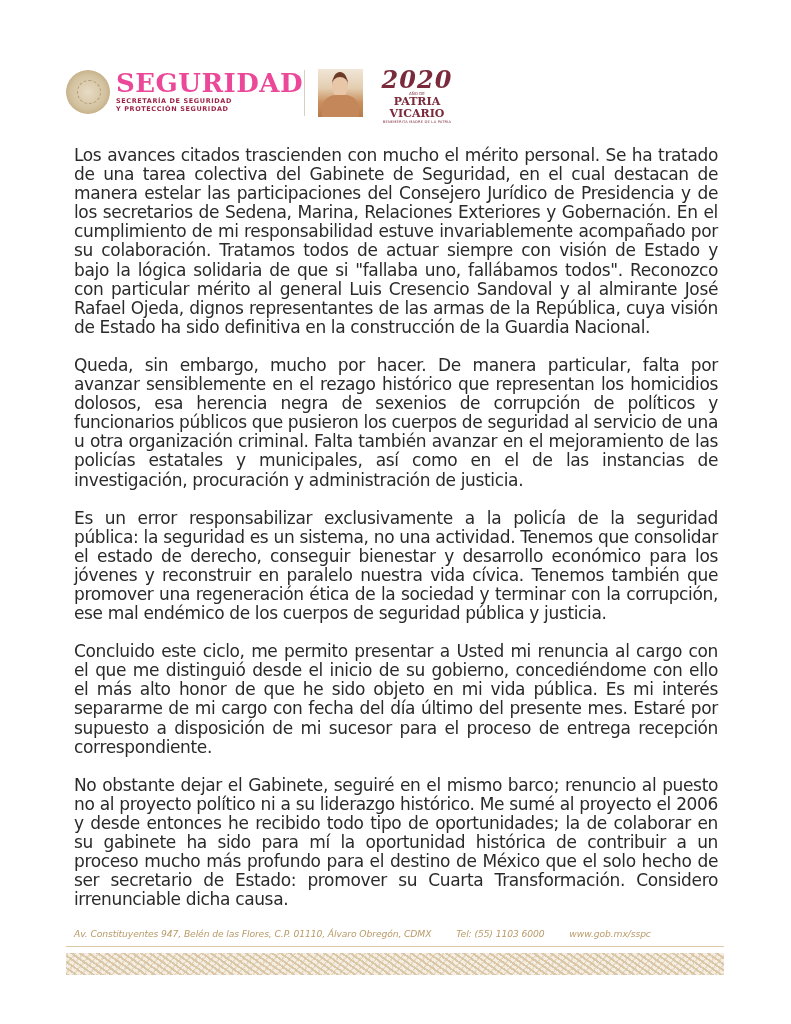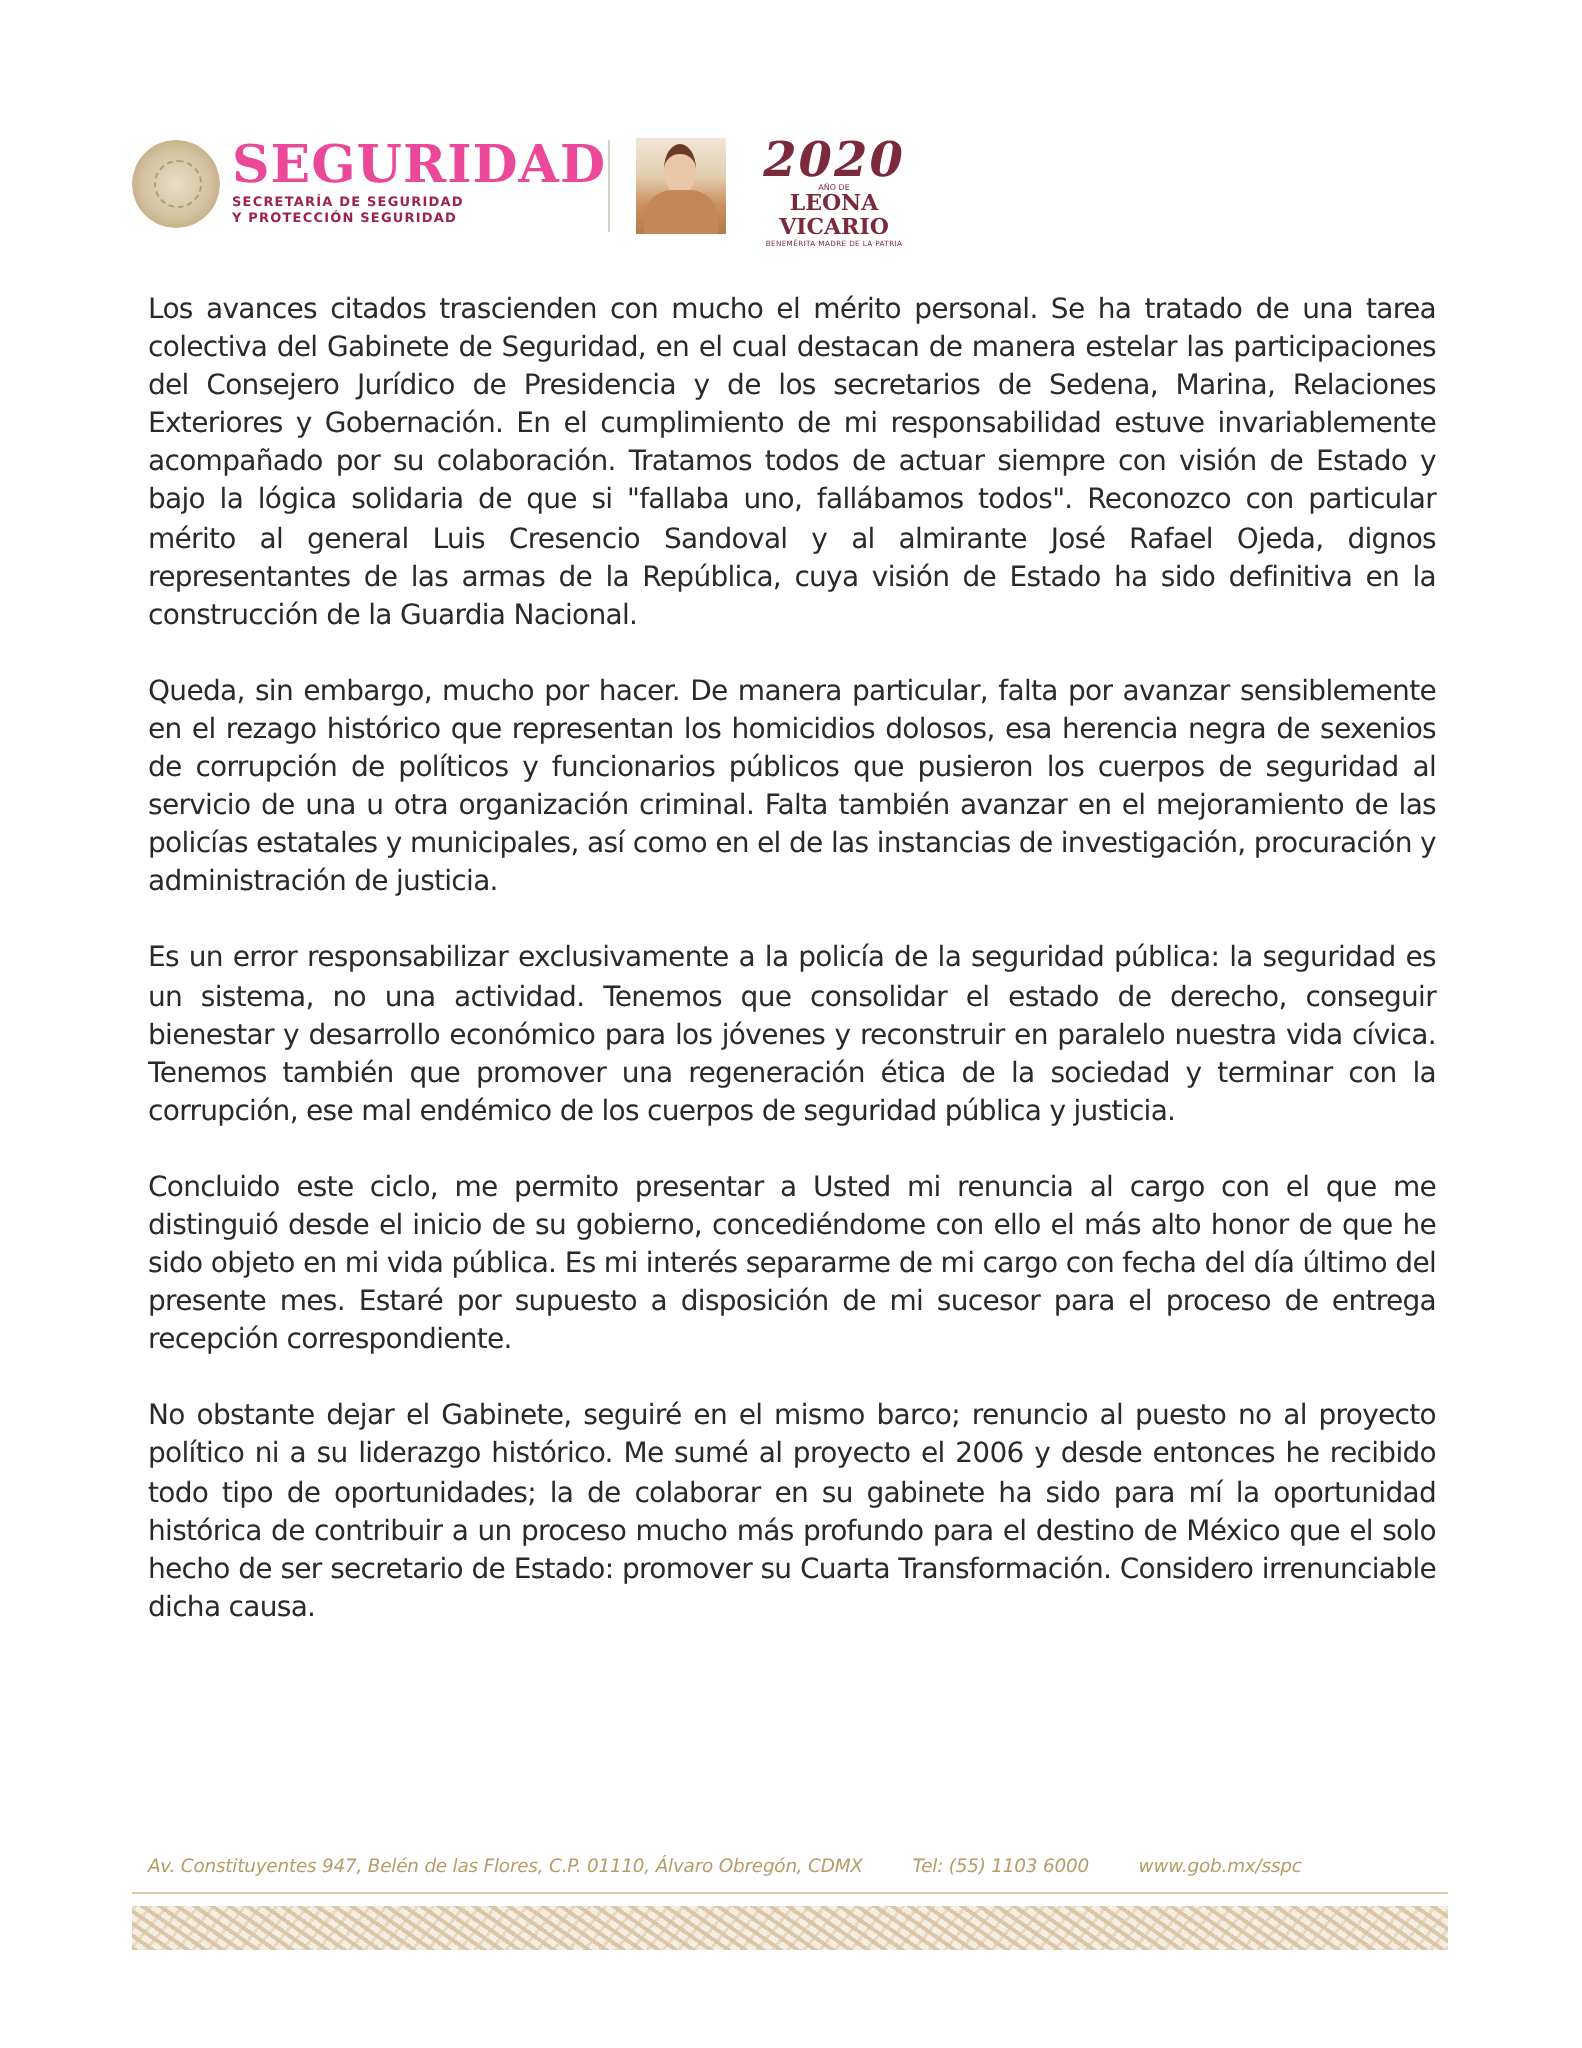--- a/index.html
+++ b/index.html
@@ -13,21 +13,21 @@
     .brand-sub { font-family: "DejaVu Sans", sans-serif; font-size: 6.5px; color: #9d2449; letter-spacing: 0.6px; line-height: 8px; font-weight: bold; }
     .divider-v { position: absolute; left: 238px; top: 4px; width: 1px; height: 46px; background: #d8d0c4; }
     .portrait { position: absolute; left: 252px; top: 3px; width: 45px; height: 48px; background: linear-gradient(180deg, #f1e6d8 0%, #e3cdb0 40%, #c98f5e 70%, #b57b4b 100%); }
     .portrait-head { position: absolute; left: 14px; top: 3px; width: 16px; height: 20px; border-radius: 50% 50% 45% 45%; background: #e8c7a8; border-top: 5px solid #6b3b26; }
     .portrait-body { position: absolute; left: 4px; top: 26px; width: 37px; height: 22px; border-radius: 14px 14px 0 0; background: #c3875a; }
     .year-block { position: absolute; left: 302px; top: 3px; text-align: center; }
     .year { font-family: "DejaVu Serif", serif; font-weight: bold; font-size: 24px; color: #7a2a3a; line-height: 22px; letter-spacing: 1px; font-style: italic; }
     .year-small { font-size: 4px; color: #7a2a3a; line-height: 5px; }
     .leona { font-family: "DejaVu Serif", serif; font-weight: bold; font-size: 11px; color: #7a2a3a; line-height: 12px; }
     .leona-sub { font-size: 3.6px; color: #7a2a3a; line-height: 5px; letter-spacing: 0.2px; }
-    .body-text { position: absolute; left: 74px; top: 146px; width: 644px; font-family: "DejaVu Sans", sans-serif; font-size: 14px; line-height: 19.1px; color: #2a2a2a; }
+    .body-text { position: absolute; left: 74px; top: 146px; width: 644px; font-family: "DejaVu Sans", sans-serif; font-size: 17px; line-height: 19.1px; color: #2a2a2a; }
     .body-text p { margin: 0 0 19px 0; text-align: justify; letter-spacing: -0.35px; }
     .footer-address { position: absolute; left: 74px; top: 928px; font-family: "DejaVu Sans", sans-serif; font-size: 9.2px; color: #b89b68; letter-spacing: -0.1px; white-space: nowrap; }
     .footer-address span { margin-right: 22px; font-style: italic; }
     .footer-rule { position: absolute; left: 66px; top: 946px; width: 658px; height: 1px; background: #ddc9a6; }
     .footer-band { position: absolute; left: 66px; top: 953px; width: 658px; height: 22px;
       background:
         repeating-linear-gradient(35deg, rgba(210,186,146,0.9) 0 2px, transparent 2px 5px),
         repeating-linear-gradient(-50deg, rgba(215,194,158,0.6) 0 1.5px, transparent 1.5px 6px),
         #f3ebdd; opacity: 0.85; }
   </style>
@@ -44,21 +44,21 @@
     <div class="brand-sub">Y PROTECCIÓN SEGURIDAD</div>
   </div>
   <div class="divider-v"></div>
   <div class="portrait">
     <div class="portrait-head"></div>
     <div class="portrait-body"></div>
   </div>
   <div class="year-block">
     <div class="year">2020</div>
     <div class="year-small">AÑO DE</div>
-    <div class="leona">LEONA VICARIO</div>
+    <div class="leona">PATRIA VICARIO</div>
     <div class="leona-sub">BENEMÉRITA MADRE DE LA PATRIA</div>
   </div>
 </div>
 
 <div class="body-text">
   <p>Los avances citados trascienden con mucho el mérito personal. Se ha tratado de una tarea colectiva del Gabinete de Seguridad, en el cual destacan de manera estelar las participaciones del Consejero Jurídico de Presidencia y de los secretarios de Sedena, Marina, Relaciones Exteriores y Gobernación. En el cumplimiento de mi responsabilidad estuve invariablemente acompañado por su colaboración. Tratamos todos de actuar siempre con visión de Estado y bajo la lógica solidaria de que si "fallaba uno, fallábamos todos". Reconozco con particular mérito al general Luis Cresencio Sandoval y al almirante José Rafael Ojeda, dignos representantes de las armas de la República, cuya visión de Estado ha sido definitiva en la construcción de la Guardia Nacional.</p>
   <p>Queda, sin embargo, mucho por hacer. De manera particular, falta por avanzar sensiblemente en el rezago histórico que representan los homicidios dolosos, esa herencia negra de sexenios de corrupción de políticos y funcionarios públicos que pusieron los cuerpos de seguridad al servicio de una u otra organización criminal. Falta también avanzar en el mejoramiento de las policías estatales y municipales, así como en el de las instancias de investigación, procuración y administración de justicia.</p>
   <p>Es un error responsabilizar exclusivamente a la policía de la seguridad pública: la seguridad es un sistema, no una actividad. Tenemos que consolidar el estado de derecho, conseguir bienestar y desarrollo económico para los jóvenes y reconstruir en paralelo nuestra vida cívica. Tenemos también que promover una regeneración ética de la sociedad y terminar con la corrupción, ese mal endémico de los cuerpos de seguridad pública y justicia.</p>
   <p>Concluido este ciclo, me permito presentar a Usted mi renuncia al cargo con el que me distinguió desde el inicio de su gobierno, concediéndome con ello el más alto honor de que he sido objeto en mi vida pública. Es mi interés separarme de mi cargo con fecha del día último del presente mes. Estaré por supuesto a disposición de mi sucesor para el proceso de entrega recepción correspondiente.</p>
   <p>No obstante dejar el Gabinete, seguiré en el mismo barco; renuncio al puesto no al proyecto político ni a su liderazgo histórico. Me sumé al proyecto el 2006 y desde entonces he recibido todo tipo de oportunidades; la de colaborar en su gabinete ha sido para mí la oportunidad histórica de contribuir a un proceso mucho más profundo para el destino de México que el solo hecho de ser secretario de Estado: promover su Cuarta Transformación. Considero irrenunciable dicha causa.</p>

